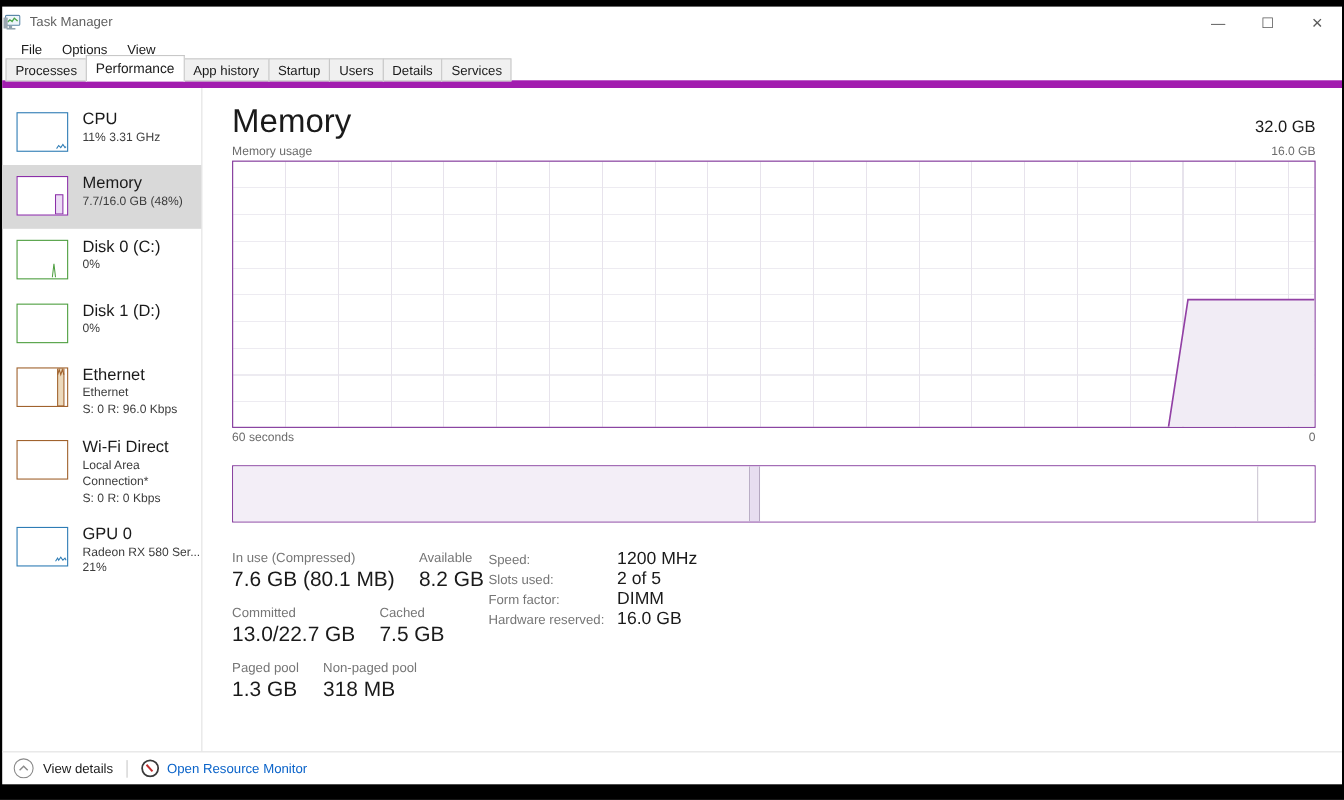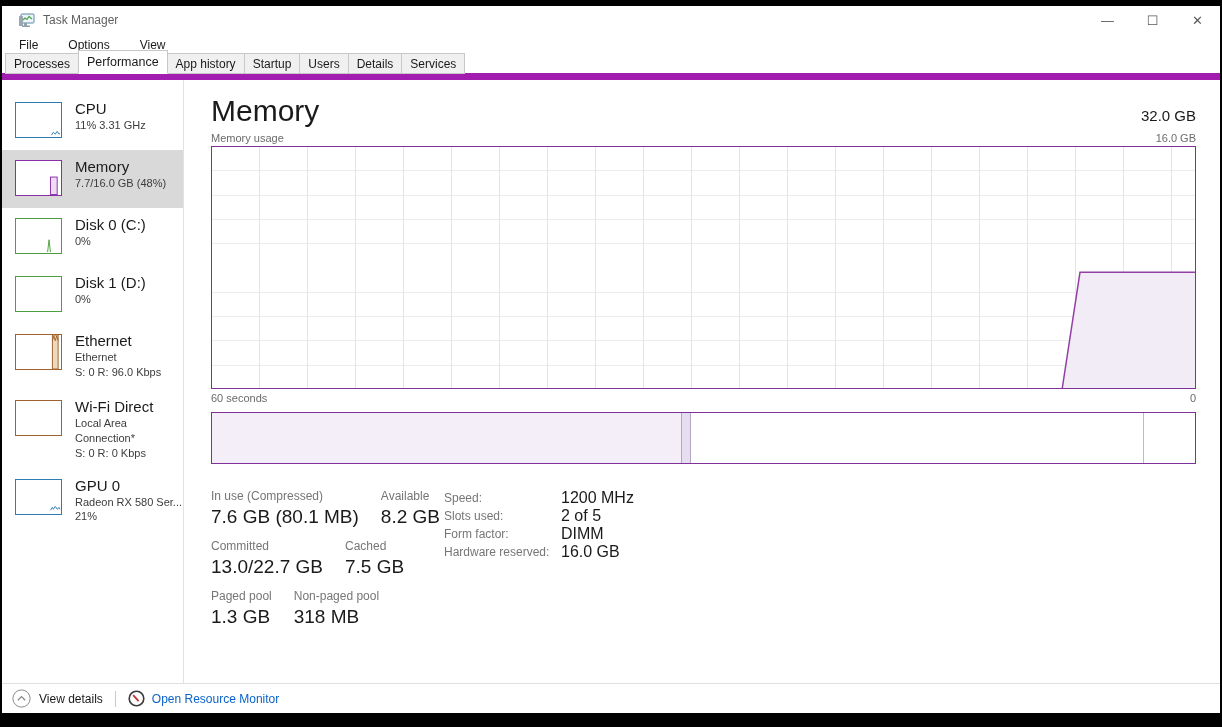--- a/index.html
+++ b/index.html
@@ -2,29 +2,29 @@
 <html><head>
 <meta charset="utf-8">
 <style>
   * { margin:0; padding:0; box-sizing:border-box; }
   html,body { width:1222px; height:727px; overflow:hidden; background:#000;
               font-family:"Liberation Sans", sans-serif; }
   .window { position:absolute; left:2px; top:6px; width:1218px; height:707px;
             background:#fff; display:flex; flex-direction:column; }
 
   
-  .titlebar { height:28px; display:flex; align-items:center; padding-left:17px; flex:none; }
+  .titlebar { height:28px; display:flex; align-items:center; padding-left:1px; flex:none; }
   .app-icon { width:16px; height:14px; margin-right:8px; }
   .title-text { font-size:12px; color:#5f5f5f; }
   .win-controls { margin-left:auto; display:flex; align-items:center; height:100%; }
   .win-btn { width:45px; height:100%; display:flex; align-items:center; justify-content:center;
              color:#5a5a5a; font-size:13px; }
 
   
-  .menubar { height:22px; display:flex; align-items:center; padding-left:8px; gap:12px; flex:none; }
+  .menubar { height:22px; display:flex; align-items:center; padding-left:8px; gap:0; flex:none; }
   .menu-item { font-size:12px; color:#1a1a1a; padding:2px 9px; }
 
   
   .tabbar { height:24px; display:flex; align-items:flex-end; padding-left:3px; flex:none;
             border-bottom:7px solid #a21caf; }
   .tab { font-size:12px; color:#1a1a1a; background:#f0f0f0; border:1px solid #c8c8c8;
          padding:3px 8px 3px 8px; margin-right:-1px; margin-bottom:-1px; height:21px;
          display:flex; align-items:center; }
   .tab.active { background:#fff; border-bottom-color:#fff; height:24px; font-size:12.5px;
                 position:relative; z-index:2; }
@@ -47,21 +47,21 @@
   .page-title { font-size:30px; font-weight:300; color:#1a1a1a; letter-spacing:0; }
   .total-cap { font-size:15px; color:#1a1a1a; }
   .scale-row { display:flex; justify-content:space-between; font-size:11px; color:#6b6b6b;
                margin-top:4px; margin-bottom:2px; }
   .graph { height:243px; border:1px solid #7e3198; position:relative; background:
       repeating-linear-gradient(to right,  transparent 0 47px, #e7e3ec 47px 48px),
       repeating-linear-gradient(to bottom, transparent 0 23.3px, #edebf1 23.3px 24.3px);
   }
   .graph svg { position:absolute; inset:0; width:100%; height:100%; }
   .time-row { display:flex; justify-content:space-between; font-size:11px; color:#6b6b6b;
-              margin:3px 0 8px 0; }
+              margin:3px 0 19px 0; }
   .comp-label { font-size:11px; color:#6b6b6b; margin-bottom:4px; }
   .comp-bar { height:52px; border:1px solid #7e3198; display:flex; }
   .comp-seg { height:100%; }
 
   
   .stats-wrap { position:relative; margin-top:25px; }
   .stat-row { display:flex; gap:22px; margin-bottom:11px; }
   .stat-label { font-size:12px; color:#767676; margin-bottom:3px; }
   .stat-value { font-size:19px; color:#1a1a1a; }
   .details { position:absolute; left:233px; top:0; }

